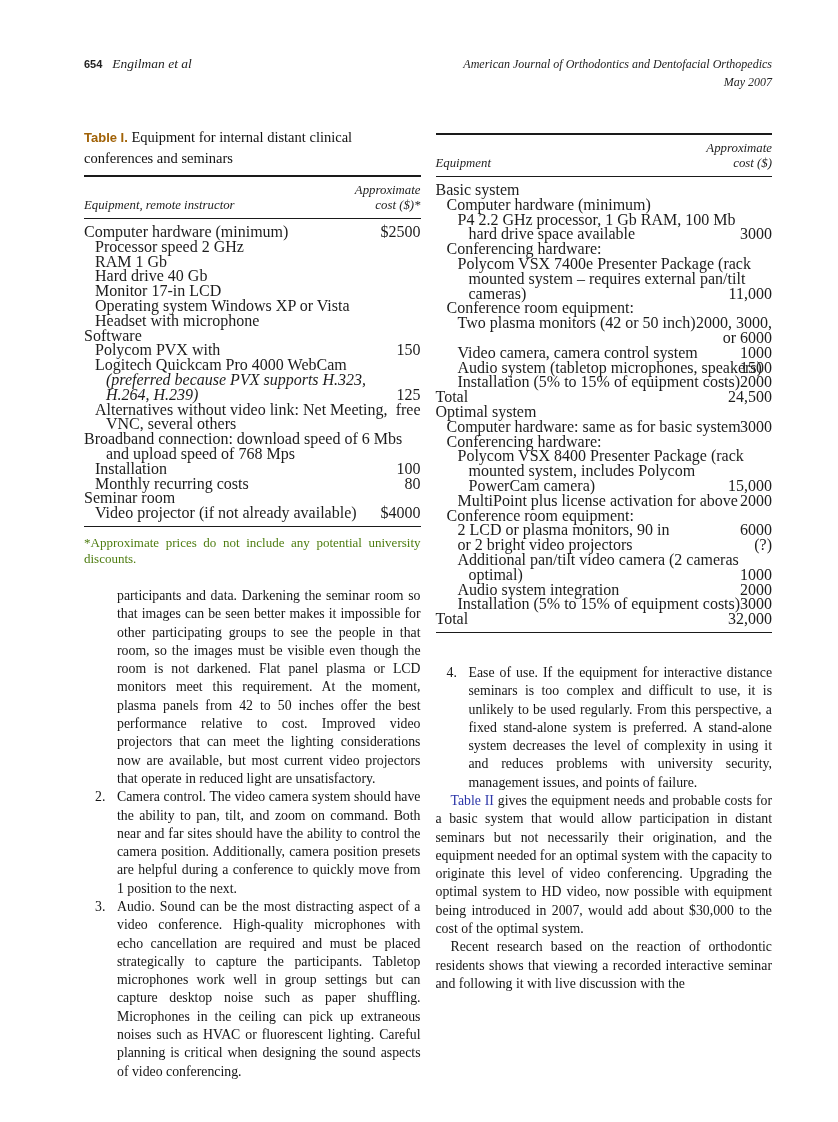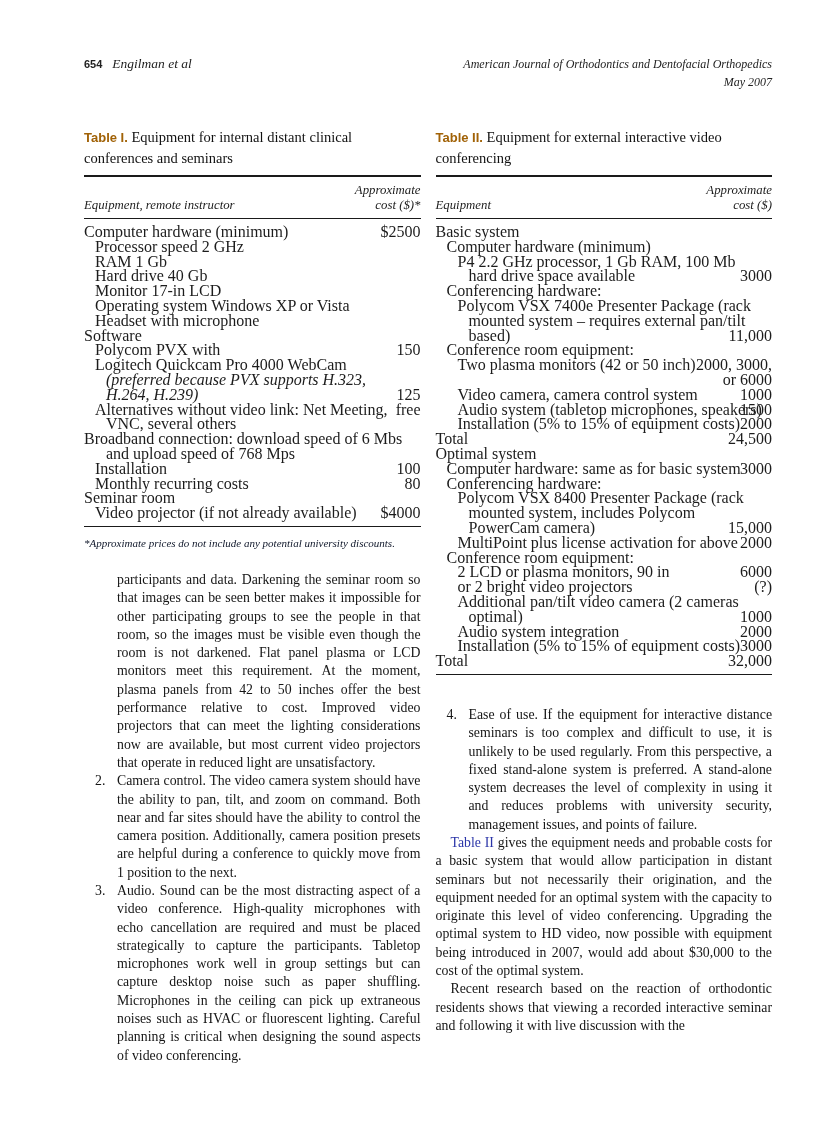--- a/index.html
+++ b/index.html
@@ -30,21 +30,21 @@
   .tbl-head { display:flex; justify-content:space-between; align-items:flex-end;
               font-style:italic; font-size:12.8px; padding:6px 0 5px; }
   .cost-head { text-align:right; line-height:15px; }
   .tbl-body { padding:6px 0 5px; }
   .trow { position:relative; height:14.8px; font-size:16px; line-height:14.8px; white-space:nowrap; }
   .tlabel { display:inline-block; }
   .ind0 { padding-left:0; } .ind1 { padding-left:11px; }
   .ind2 { padding-left:22px; } .ind3 { padding-left:33px; }
   .it { font-style:italic; }
   .tcost { position:absolute; right:0; top:0; text-align:right; }
-  .footnote { font-size:11px; font-style:italic; line-height:16px; margin-top:8px; text-align:justify; color:#0f172a; }
+  .footnote { font-size:13px; line-height:16px; margin-top:8px; text-align:justify; color:#4d7c0f; }
 
   
   .body-text { font-size:13.8px; line-height:18.3px; text-align:justify; color:#151515; }
   .lc-body { margin-top:20px; }
   .rc-body { margin-top:31px; }
   .list-item { display:flex; }
   .marker { flex:0 0 22px; margin-left:11px; }
   .ltext { flex:1 1 auto; text-align:justify; }
   .cont { padding-left:33px; }
   .para { margin:0; text-indent:15px; }
@@ -118,41 +118,38 @@
             <div class="list-item">
               <span class="marker">3.</span>
               <span class="ltext">Audio. Sound can be the most distracting aspect of a video conference. High-quality microphones with echo cancellation are required and must be placed strategically to capture the participants. Tabletop microphones work well in group settings but can capture desktop noise such as paper shuffling. Microphones in the ceiling can pick up extraneous noises such as HVAC or fluorescent lighting. Careful planning is critical when designing the sound aspects of video conferencing.</span>
             </div>
           </div>
       </div>
 
       <div class="col">
 
         <div>
-          <div class="tbl-title">
-            <span class="tbl-label">Table II.</span><span> Equipment for external interactive video conferencing</span>
-          </div>
           <hr class="rule-thick">
           <div class="tbl-head">
             <div>Equipment</div>
             <div class="cost-head">
               <div>Approximate</div>
               <div>cost ($)</div>
             </div>
           </div>
           <hr class="rule-mid">
           <div class="tbl-body" id="t2-rows">
               <div class="trow"><span class="tlabel ind0">Basic system</span><span class="tcost"></span></div>
               <div class="trow"><span class="tlabel ind1">Computer hardware (minimum)</span><span class="tcost"></span></div>
               <div class="trow"><span class="tlabel ind2">P4 2.2 GHz processor, 1 Gb RAM, 100 Mb</span><span class="tcost"></span></div>
               <div class="trow"><span class="tlabel ind3">hard drive space available</span><span class="tcost">3000</span></div>
               <div class="trow"><span class="tlabel ind1">Conferencing hardware:</span><span class="tcost"></span></div>
               <div class="trow"><span class="tlabel ind2">Polycom VSX 7400e Presenter Package (rack</span><span class="tcost"></span></div>
               <div class="trow"><span class="tlabel ind3">mounted system – requires external pan/tilt</span><span class="tcost"></span></div>
-              <div class="trow"><span class="tlabel ind3">based)</span><span class="tcost">11,000</span></div>
+              <div class="trow"><span class="tlabel ind3">cameras)</span><span class="tcost">11,000</span></div>
               <div class="trow"><span class="tlabel ind1">Conference room equipment:</span><span class="tcost"></span></div>
               <div class="trow"><span class="tlabel ind2">Two plasma monitors (42 or 50 inch)</span><span class="tcost">2000, 3000,</span></div>
               <div class="trow"><span class="tlabel ind0"></span><span class="tcost">or 6000</span></div>
               <div class="trow"><span class="tlabel ind2">Video camera, camera control system</span><span class="tcost">1000</span></div>
               <div class="trow"><span class="tlabel ind2">Audio system (tabletop microphones, speakers)</span><span class="tcost">1500</span></div>
               <div class="trow"><span class="tlabel ind2">Installation (5% to 15% of equipment costs)</span><span class="tcost">2000</span></div>
               <div class="trow"><span class="tlabel ind0">Total</span><span class="tcost">24,500</span></div>
               <div class="trow"><span class="tlabel ind0">Optimal system</span><span class="tcost"></span></div>
               <div class="trow"><span class="tlabel ind1">Computer hardware: same as for basic system</span><span class="tcost">3000</span></div>
               <div class="trow"><span class="tlabel ind1">Conferencing hardware:</span><span class="tcost"></span></div>

